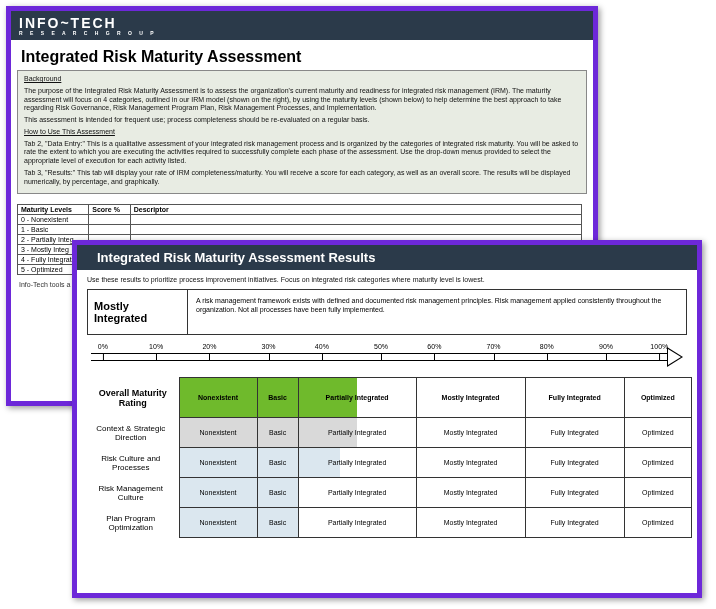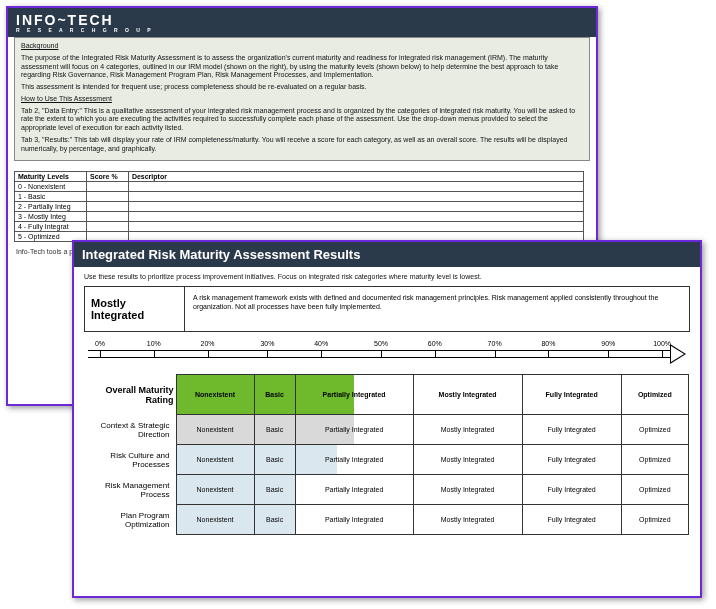--- a/index.html
+++ b/index.html
@@ -7,21 +7,21 @@
     margin: 0;
     width: 716px;
     height: 609px;
     font-family: Arial, sans-serif;
     background: #fff;
     position: relative;
     overflow: hidden;
   }
   .doc {
     position: absolute;
-    border: 2px solid #6d28d9;
+    border: 5px solid #6d28d9;
     background: #fff;
     box-shadow: 2px 2px 6px rgba(0,0,0,0.4);
   }
   
   .doc-back {
     top: 6px; left: 6px;
     width: 592px; height: 400px;
   }
   .brandbar {
     background: #2b3a4a;
@@ -74,21 +74,21 @@
   .doc-front {
     top: 240px; left: 72px;
     width: 630px; height: 358px;
     padding-bottom: 6px;
   }
   .titlebar2 {
     background: #2b3a4a;
     color: #fff;
     font-size: 13px;
     font-weight: bold;
-    padding: 5px 8px;
+    padding: 5px 20px;
   }
   .subtext2 {
     font-size: 7px;
     padding: 6px 10px;
     color: #111;
   }
   .summary {
     display: flex;
     margin: 0 10px 8px 10px;
     border: 1px solid #333;
@@ -157,21 +157,21 @@
     font-size: 7px;
   }
   .mat-table td, .mat-table th {
     border: 1px solid #333;
     text-align: center;
     padding: 6px 2px;
     position: relative;
   }
   .mat-table .rowlabel {
     border: none;
-    text-align: right;
+    text-align: center;
     padding-right: 6px;
     width: 92px;
     font-size: 8px;
   }
   .mat-table .hdr .rowlabel { font-weight: bold; font-size: 9px; }
   .mat-table .hdr td, .mat-table .hdr th { font-weight: bold; padding: 10px 2px; }
   .green { background: #6fba2c; }
   .halfgreen::before {
     content: "";
     position: absolute;
@@ -203,20 +203,21 @@
   .thirdblue span { position: relative; z-index: 1; }
 </style>
 </head>
 <body>
 
 <div class="doc doc-back">
   <div class="brandbar">
     <span>INFO~TECH</span>
     <span class="sub">R E S E A R C H   G R O U P</span>
   </div>
+  <h1>Integrated Risk Maturity Assessment</h1>
   <div class="bgbox">
     <span class="hd">Background</span>
     <p>The purpose of the Integrated Risk Maturity Assessment is to assess the organization's current maturity and readiness for integrated risk management (IRM). The maturity assessment will focus on 4 categories, outlined in our IRM model (shown on the right), by using the maturity levels (shown below) to help determine the best approach to take regarding Risk Governance, Risk Management Program Plan, Risk Management Processes, and Implementation.</p>
     <p>This assessment is intended for frequent use; process completeness should be re-evaluated on a regular basis.</p>
     <span class="hd">How to Use This Assessment</span>
     <p>Tab 2, "Data Entry:" This is a qualitative assessment of your integrated risk management process and is organized by the categories of integrated risk maturity. You will be asked to rate the extent to which you are executing the activities required to successfully complete each phase of the assessment. Use the drop-down menus provided to select the appropriate level of execution for each activity listed.</p>
     <p>Tab 3, "Results:" This tab will display your rate of IRM completeness/maturity. You will receive a score for each category, as well as an overall score. The results will be displayed numerically, by percentage, and graphically.</p>
   </div>
   <table class="mltable">
     <tbody>
@@ -309,21 +310,21 @@
     <tr>
       <td class="rowlabel">Risk Culture and Processes</td>
       <td class="ltblue"><span>Nonexistent</span></td>
       <td class="ltblue"><span>Basic</span></td>
       <td class="thirdblue"><span>Partially Integrated</span></td>
       <td><span>Mostly Integrated</span></td>
       <td><span>Fully Integrated</span></td>
       <td><span>Optimized</span></td>
     </tr>
     <tr>
-      <td class="rowlabel">Risk Management Process</td>
+      <td class="rowlabel">Risk Management Culture</td>
       <td class="ltblue"><span>Nonexistent</span></td>
       <td class="ltblue"><span>Basic</span></td>
       <td><span>Partially Integrated</span></td>
       <td><span>Mostly Integrated</span></td>
       <td><span>Fully Integrated</span></td>
       <td><span>Optimized</span></td>
     </tr>
     <tr>
       <td class="rowlabel">Plan Program Optimization</td>
       <td class="ltblue"><span>Nonexistent</span></td>

